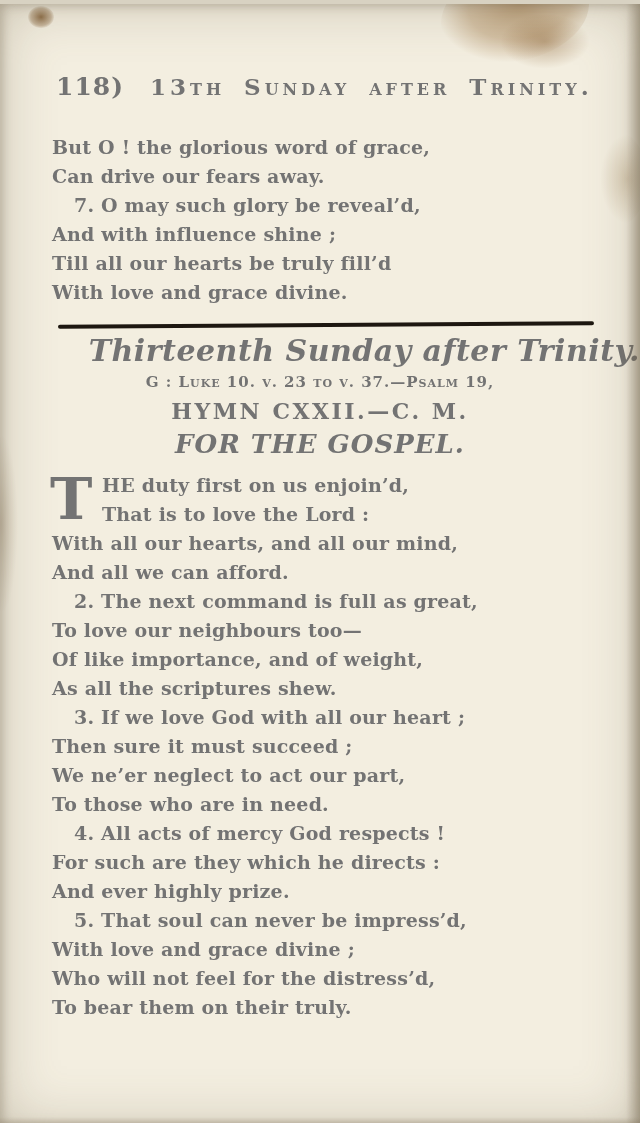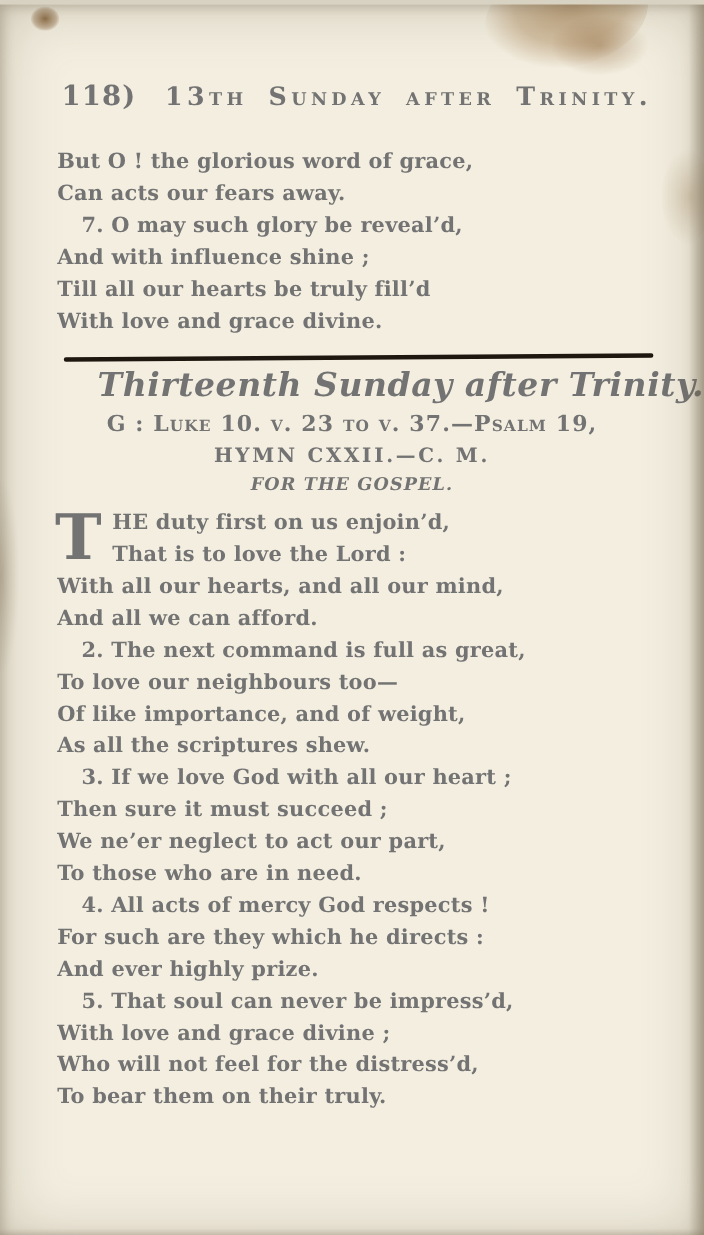--- a/index.html
+++ b/index.html
@@ -87,37 +87,37 @@
     text-align:right;
     font-style:italic;
     font-weight:bold;
     font-size:30px;
     letter-spacing:0.5px;
   }
   .scripture {
     margin-top:5px;
     text-align:center;
     font-weight:bold;
-    font-size:20px;
+    font-size:15px;
     font-variant:small-caps;
     letter-spacing:1px;
   }
   .hymn-heading {
     margin-top:7px;
     text-align:center;
     font-weight:bold;
-    font-size:18px;
+    font-size:22px;
     letter-spacing:2.5px;
   }
   .subtitle {
     margin-top:5px;
     text-align:center;
     font-weight:bold;
     font-style:italic;
-    font-size:16px;
+    font-size:26px;
     letter-spacing:1px;
   }
 
   .hymn-body { margin-top:12px; }
   .opening { position:relative; padding-left:50px; min-height:58px; }
   .dropcap {
     position:absolute; left:-2px; top:0;
     font-size:57px; line-height:56px; font-weight:bold;
   }
 </style>
@@ -132,21 +132,21 @@
   <div class="stain stain-4"></div>
   <div class="stain stain-5"></div>
 
   <header class="page-header">
     <span class="page-num">118)</span>
     <span class="running-head">13th Sunday after Trinity.</span>
   </header>
 
   <section class="verse prev-hymn">
     <div class="vline">But O ! the glorious word of grace,</div>
-    <div class="vline">Can acts our fears away.</div>
+    <div class="vline">Can drive our fears away.</div>
     <div class="vline num">7. O may such glory be reveal’d,</div>
     <div class="vline">And with influence shine ;</div>
     <div class="vline">Till all our hearts be truly fill’d</div>
     <div class="vline">With love and grace divine.</div>
   </section>
 
   <div class="rule"></div>
 
   <h2 class="section-title">Thirteenth Sunday after Trinity.</h2>
   <div class="scripture">G : Luke 10. v. 23 to v. 37.—Psalm 19,</div>

